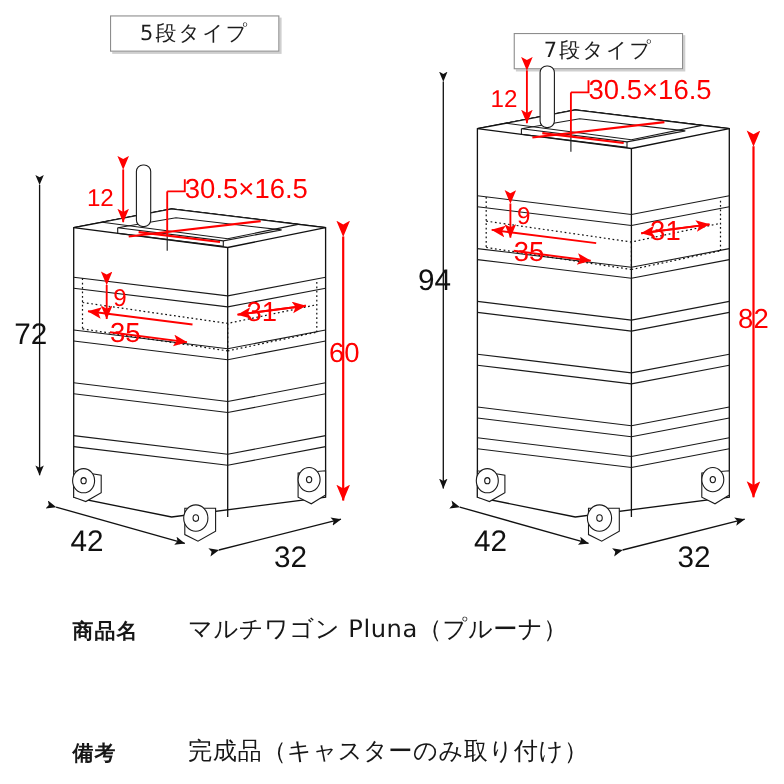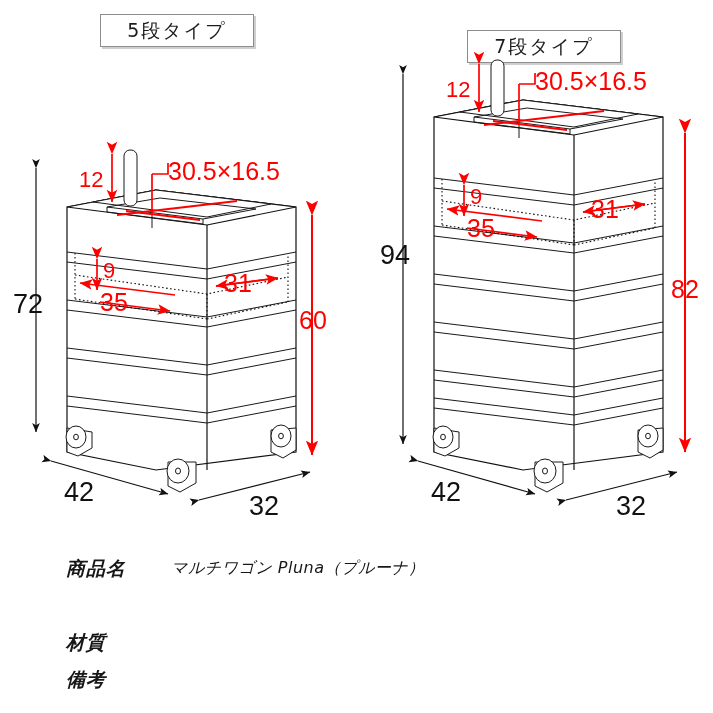--- a/index.html
+++ b/index.html
@@ -46,35 +46,34 @@
   #badge-7 { left: 467px; top: 14px; width: 152px; margin-top: 16px; }
 
   #spec-table {
     position: absolute;
     left: 66px;
     top: 550px;
     width: 600px;
   }
   .spec-row {
     display: flex;
-    align-items: center;
+    align-items: flex-end;
     height: 37px;
-    font-style: italic;
   }
   .spec-label {
     width: 105px;
     flex: 0 0 105px;
     font-size: 19px;
     font-weight: bold;
     letter-spacing: 1px;
     color: #171717;
     font-family: "DejaVu Sans", "Liberation Sans", sans-serif;
   }
   .spec-value {
-    font-size: 16px;
+    font-size: 22px;
     letter-spacing: 0.5px;
     color: #171717;
     font-family: "DejaVu Sans", "Liberation Sans", sans-serif;
   }
   .dim-black {
     font-family: "Liberation Sans", "DejaVu Sans", sans-serif;
     font-size: 27px;
     fill: #111111;
   }
   .dim-red {
@@ -344,20 +343,20 @@
   </svg>
 
   <div id="spec-table">
     <div class="spec-row">
       <div class="spec-label">商品名</div>
       <div class="spec-value">マルチワゴン Pluna（プルーナ）</div>
     </div>
     <div class="spec-row">
     </div>
     <div class="spec-row">
-      <div class="spec-label">材質</div>
     </div>
     <div class="spec-row">
       <div class="spec-label">備考</div>
+      <div class="spec-value">完成品（キャスターのみ取り付け）</div>
     </div>
   </div>
 
 </div>
 
 </body></html>

